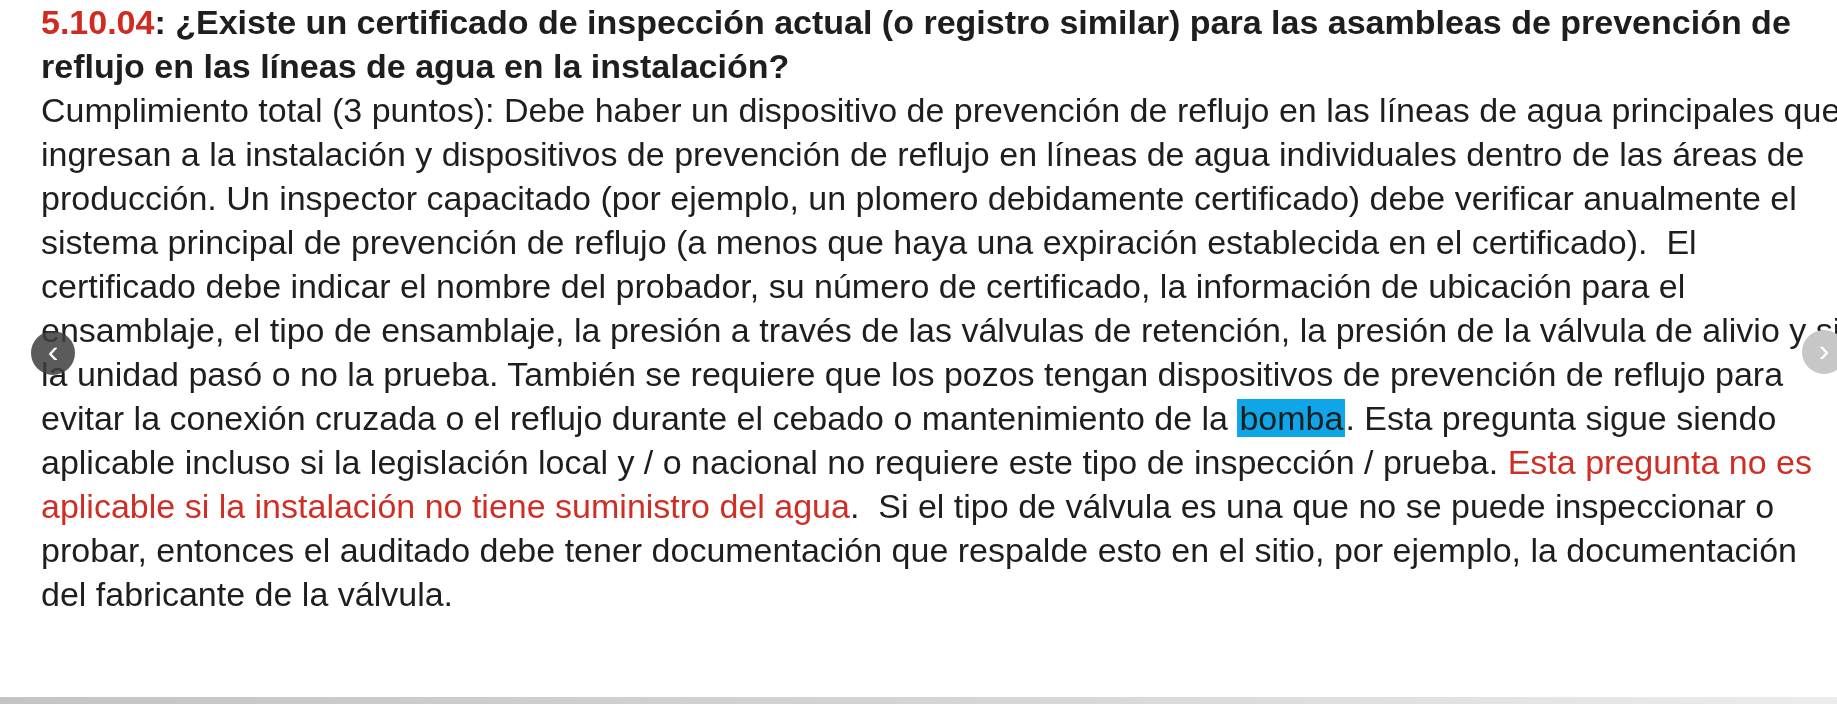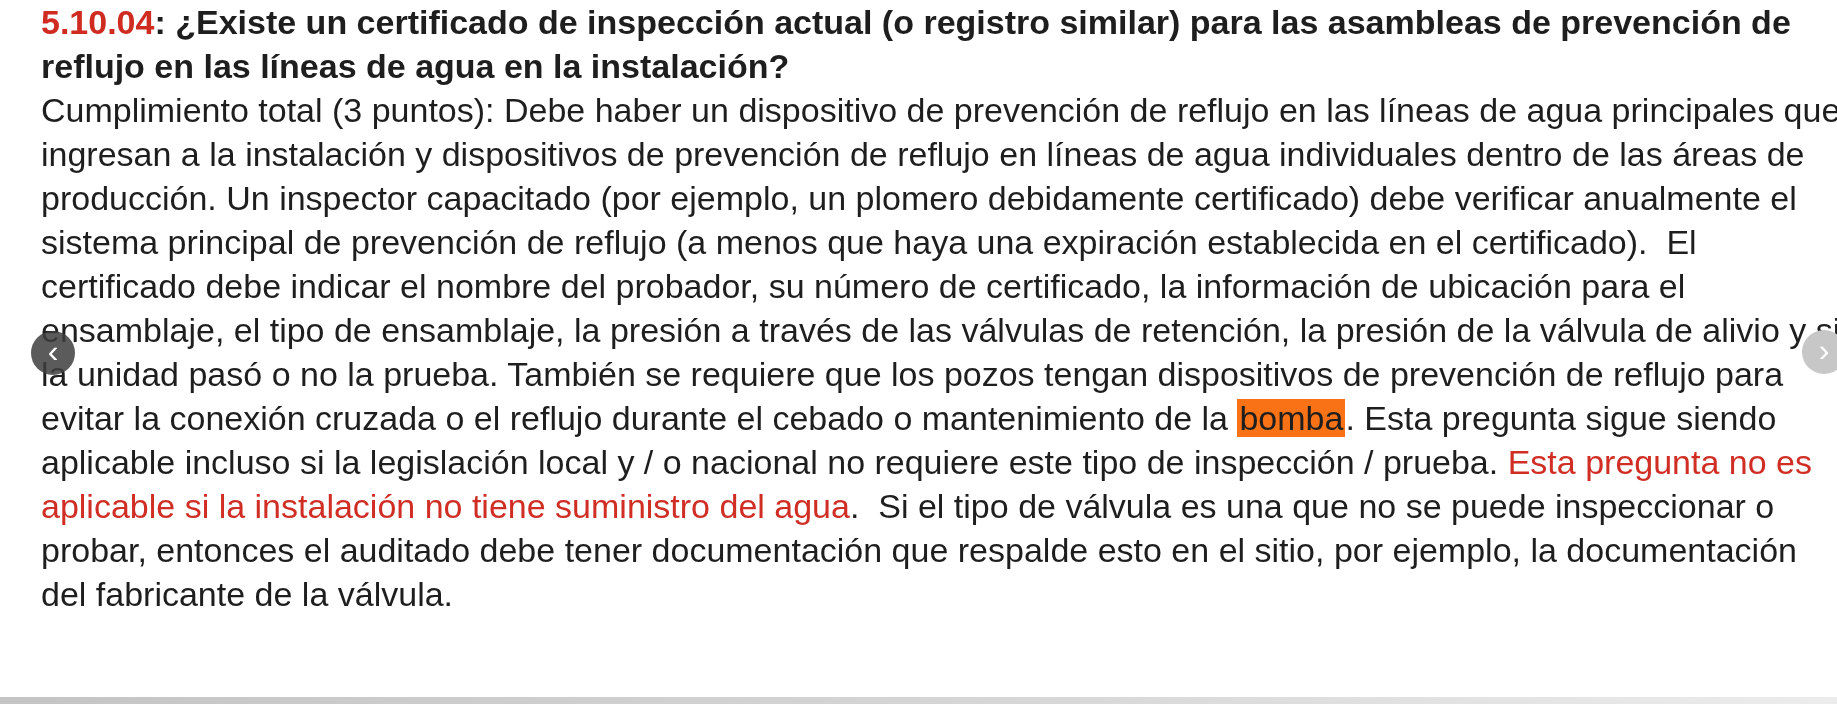--- a/index.html
+++ b/index.html
@@ -29,21 +29,21 @@
     white-space: pre-wrap;
   }
   .question-number {
     color: #cf2b20;
   }
   .question-description {
     font-weight: normal;
     white-space: pre-wrap;
   }
   .highlighted-term {
-    background: #f97316;
+    background: #0ea5e9;
     padding: 0 2px;
   }
   .red-note {
     color: #d02e24;
   }
   .nav-arrow {
     position: absolute;
     width: 44px;
     height: 44px;
     border-radius: 50%;

